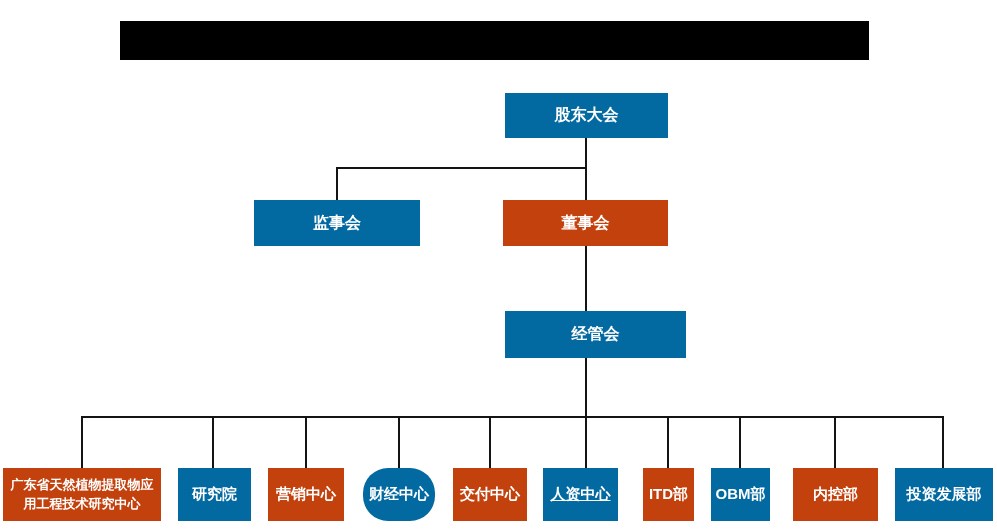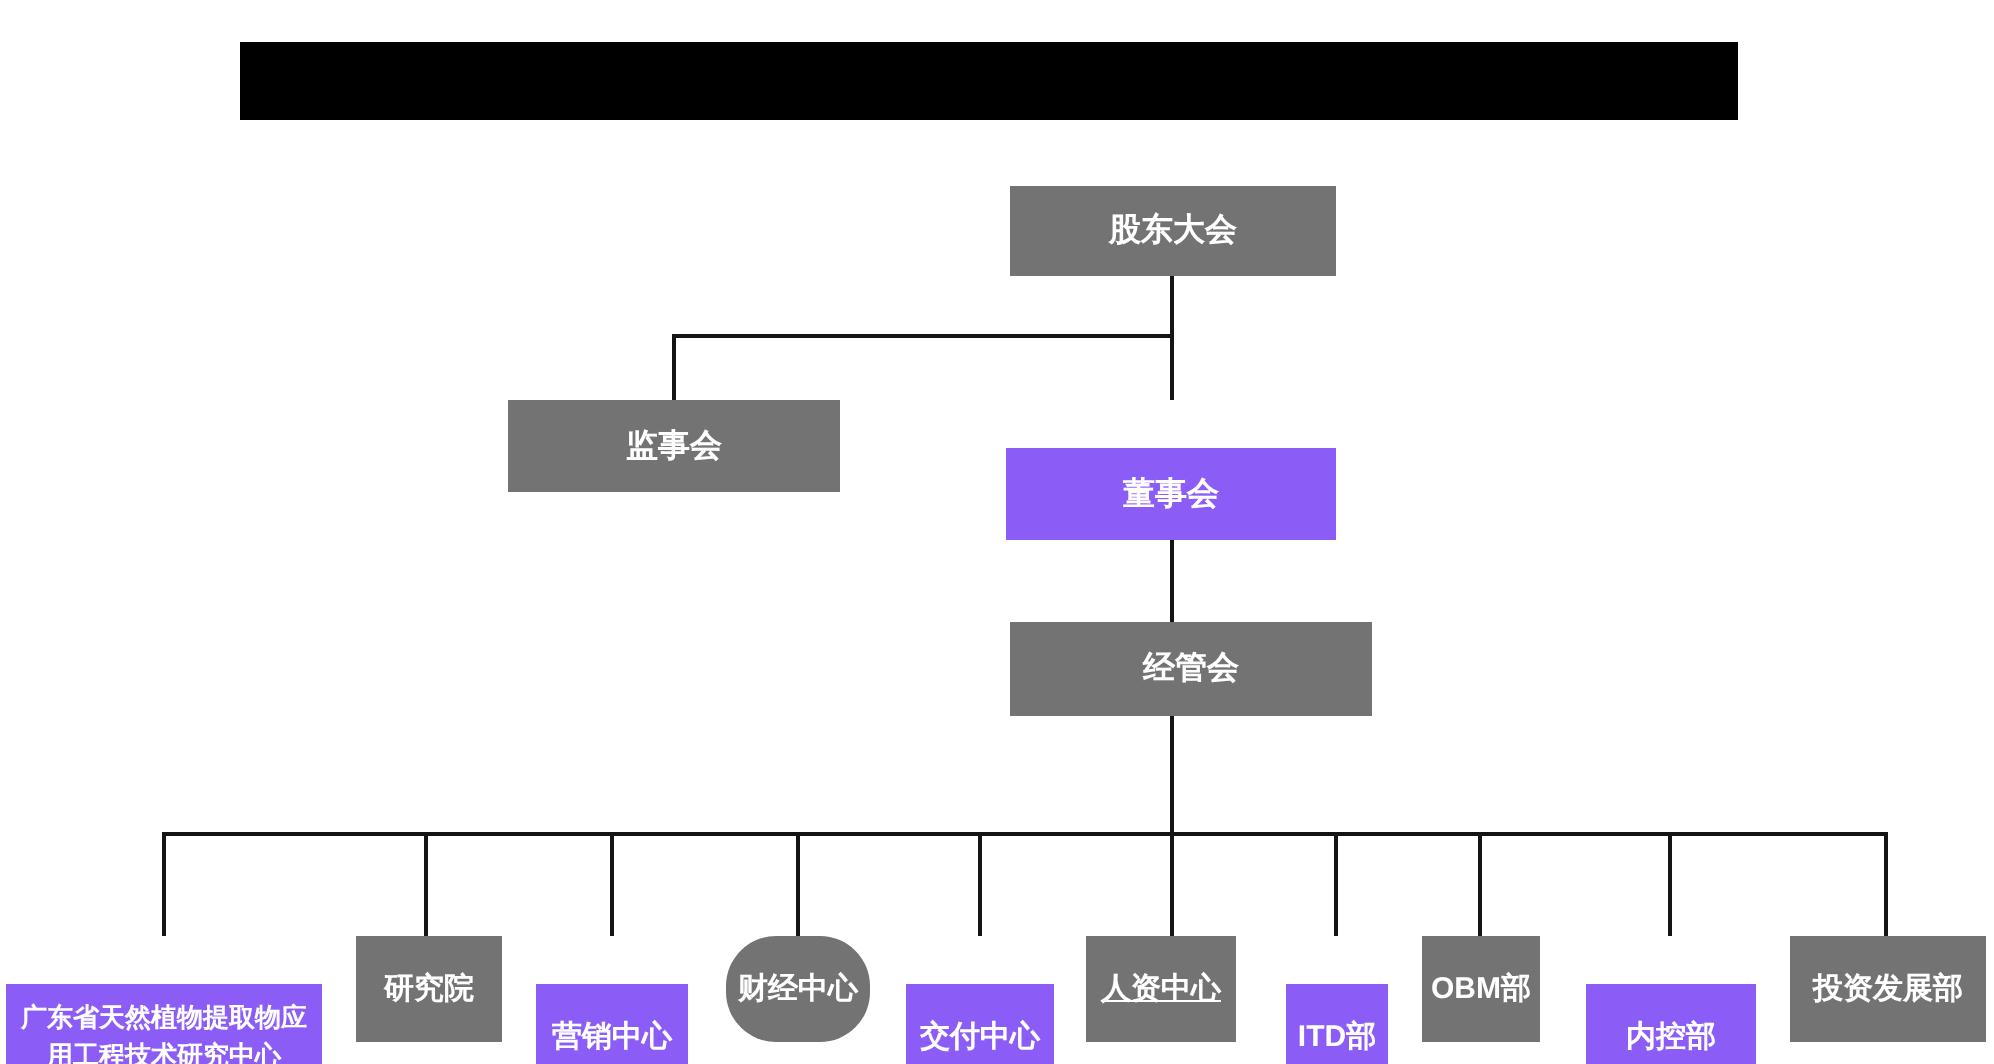--- a/index.html
+++ b/index.html
@@ -48,22 +48,22 @@
     position: absolute;
     display: flex;
     align-items: center;
     justify-content: center;
     color: #ffffff;
     font-weight: bold;
     font-size: 16px;
     text-align: center;
     box-sizing: border-box;
   }
-  .dark  { background: #737373; }
-  .light { background: #8b5cf6; margin-top: 24px; }
+  .dark  { background: #0369a1; }
+  .light { background: #c2410c; }
   .n-shareholders { left: 505px; top: 93px;  width: 163px; height: 45px; }
   .n-supervisory  { left: 254px; top: 200px; width: 166px; height: 46px; }
   .n-board        { left: 503px; top: 200px; width: 165px; height: 46px; }
   .n-management   { left: 505px; top: 311px; width: 181px; height: 47px; }
   .dept { top: 468px; height: 53px; font-size: 15px; }
   .n-d1  { left: 3px;   width: 158px; font-size: 13px; line-height: 1.4; padding: 12px 4px; }
   .n-d2  { left: 178px; width: 73px; }
   .n-d3  { left: 268px; width: 76px; }
   .n-d4  { left: 363px; width: 72px; border-radius: 25px; }
   .n-d5  { left: 453px; width: 74px; }

